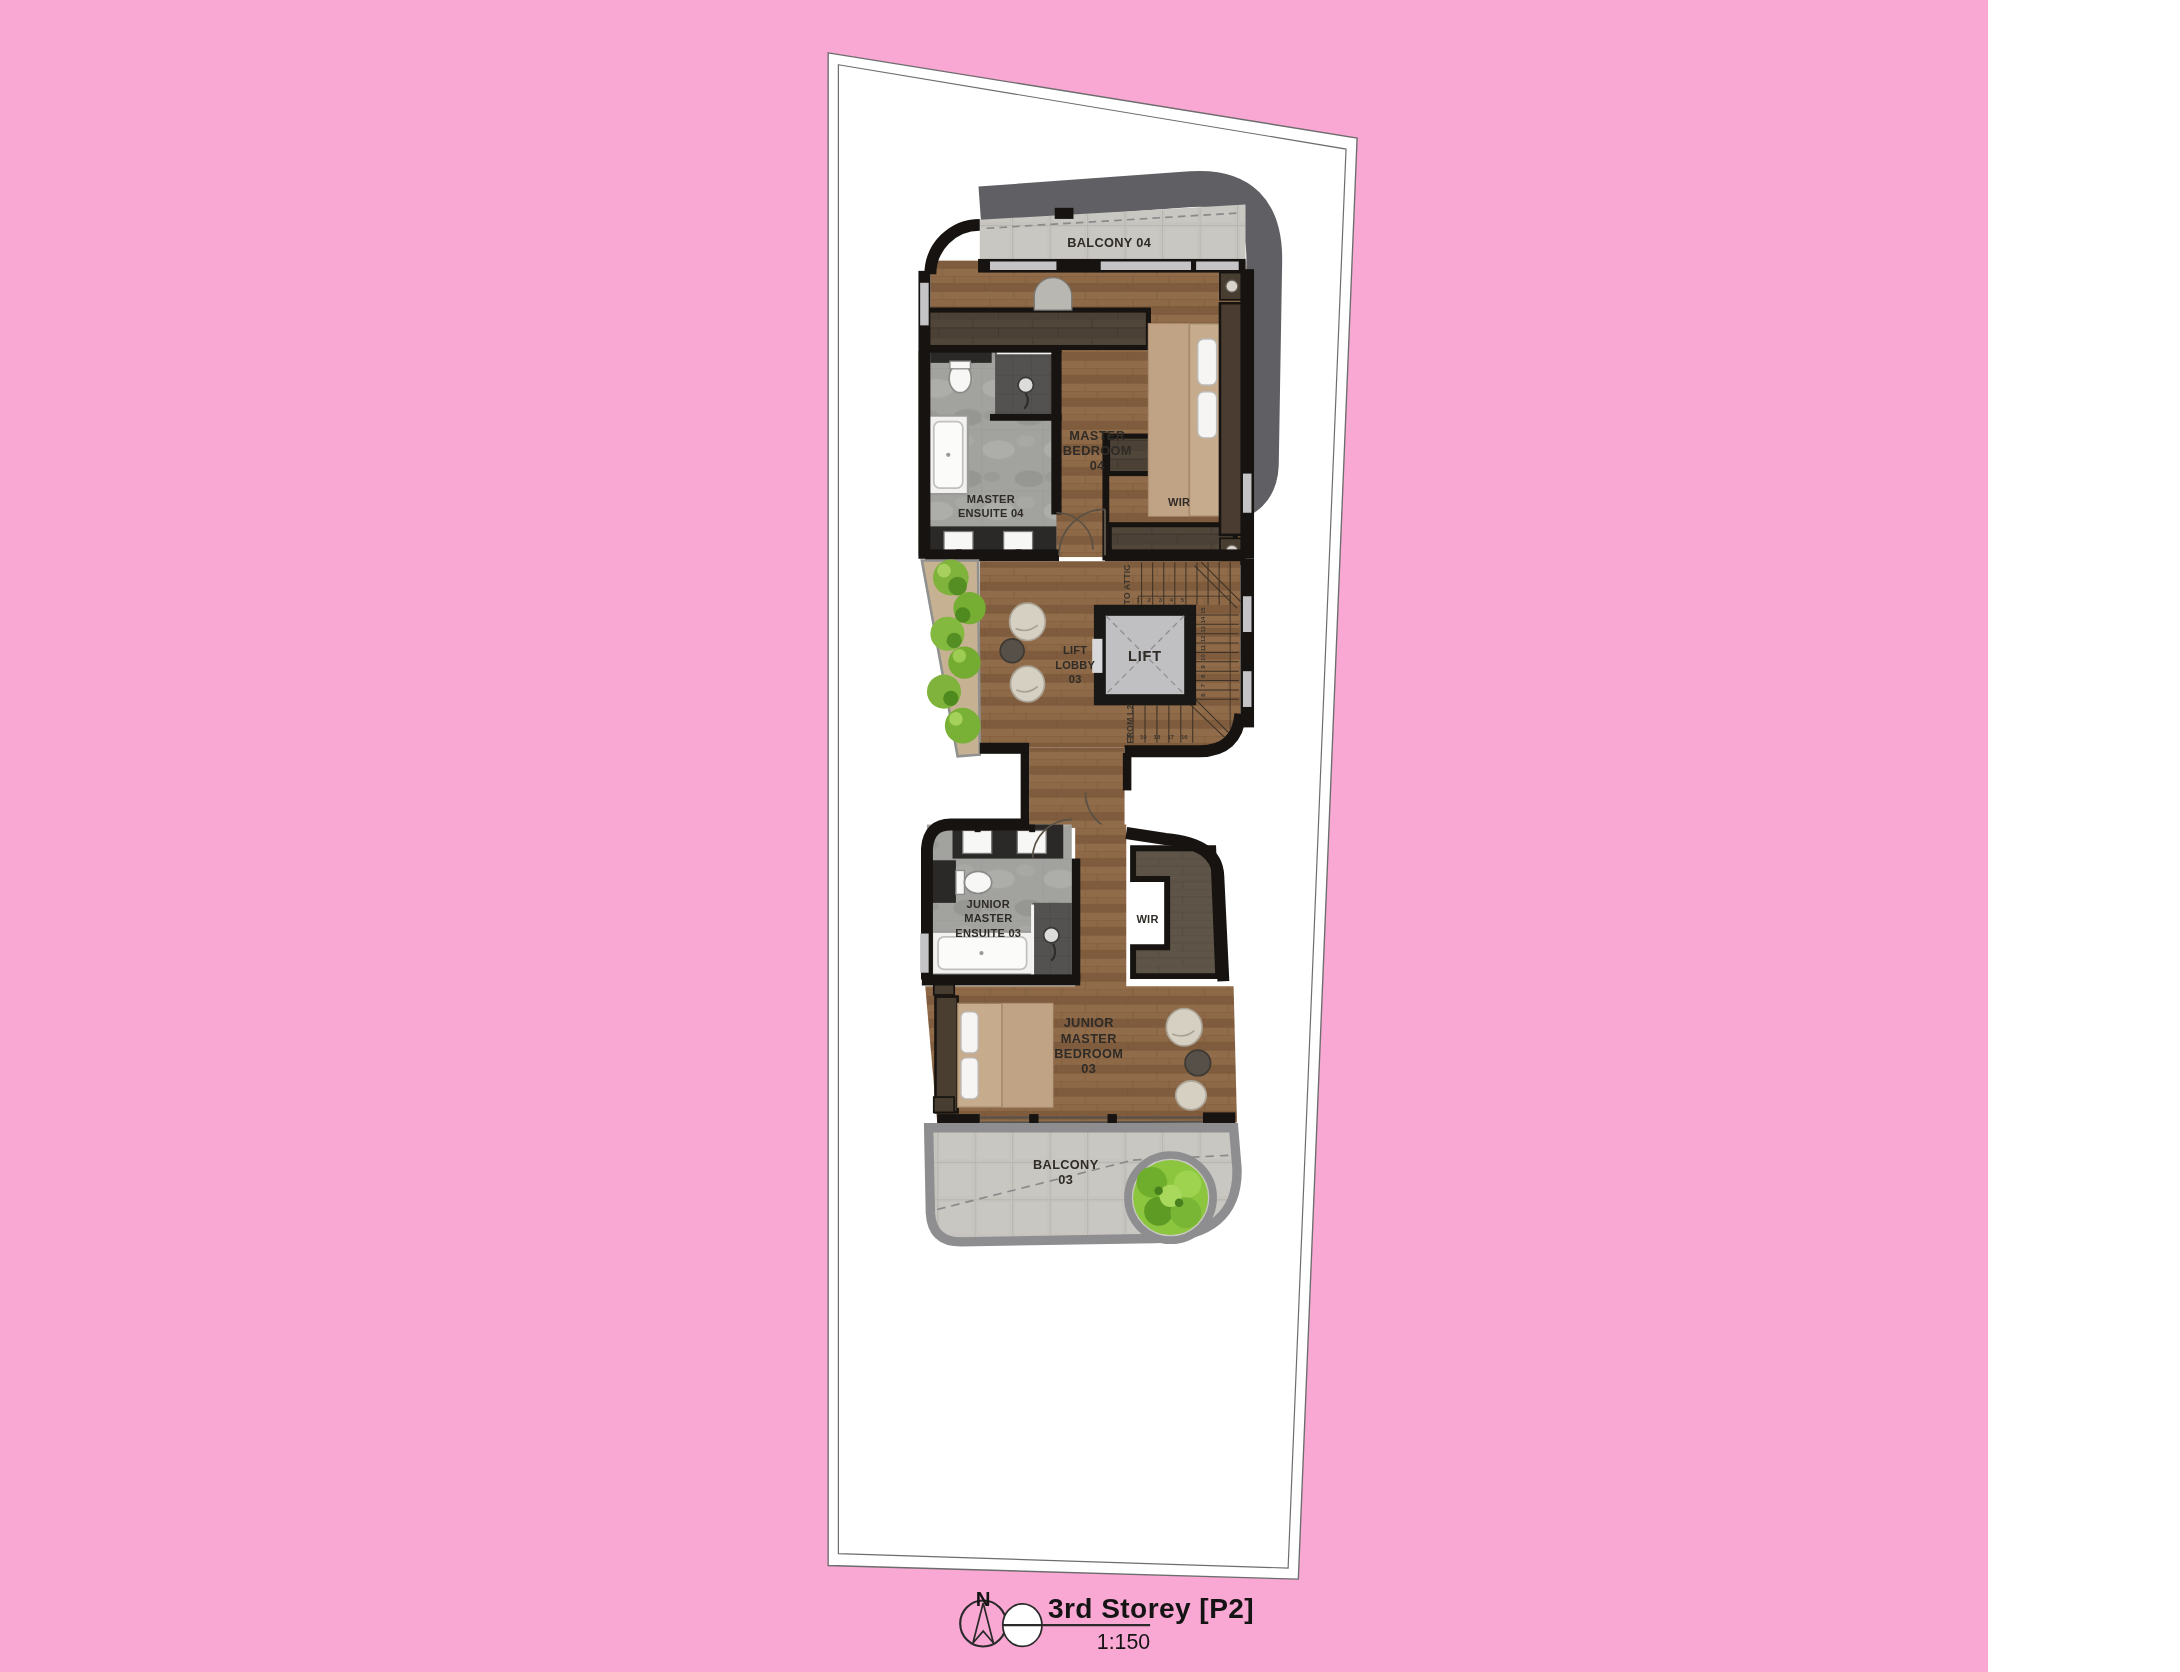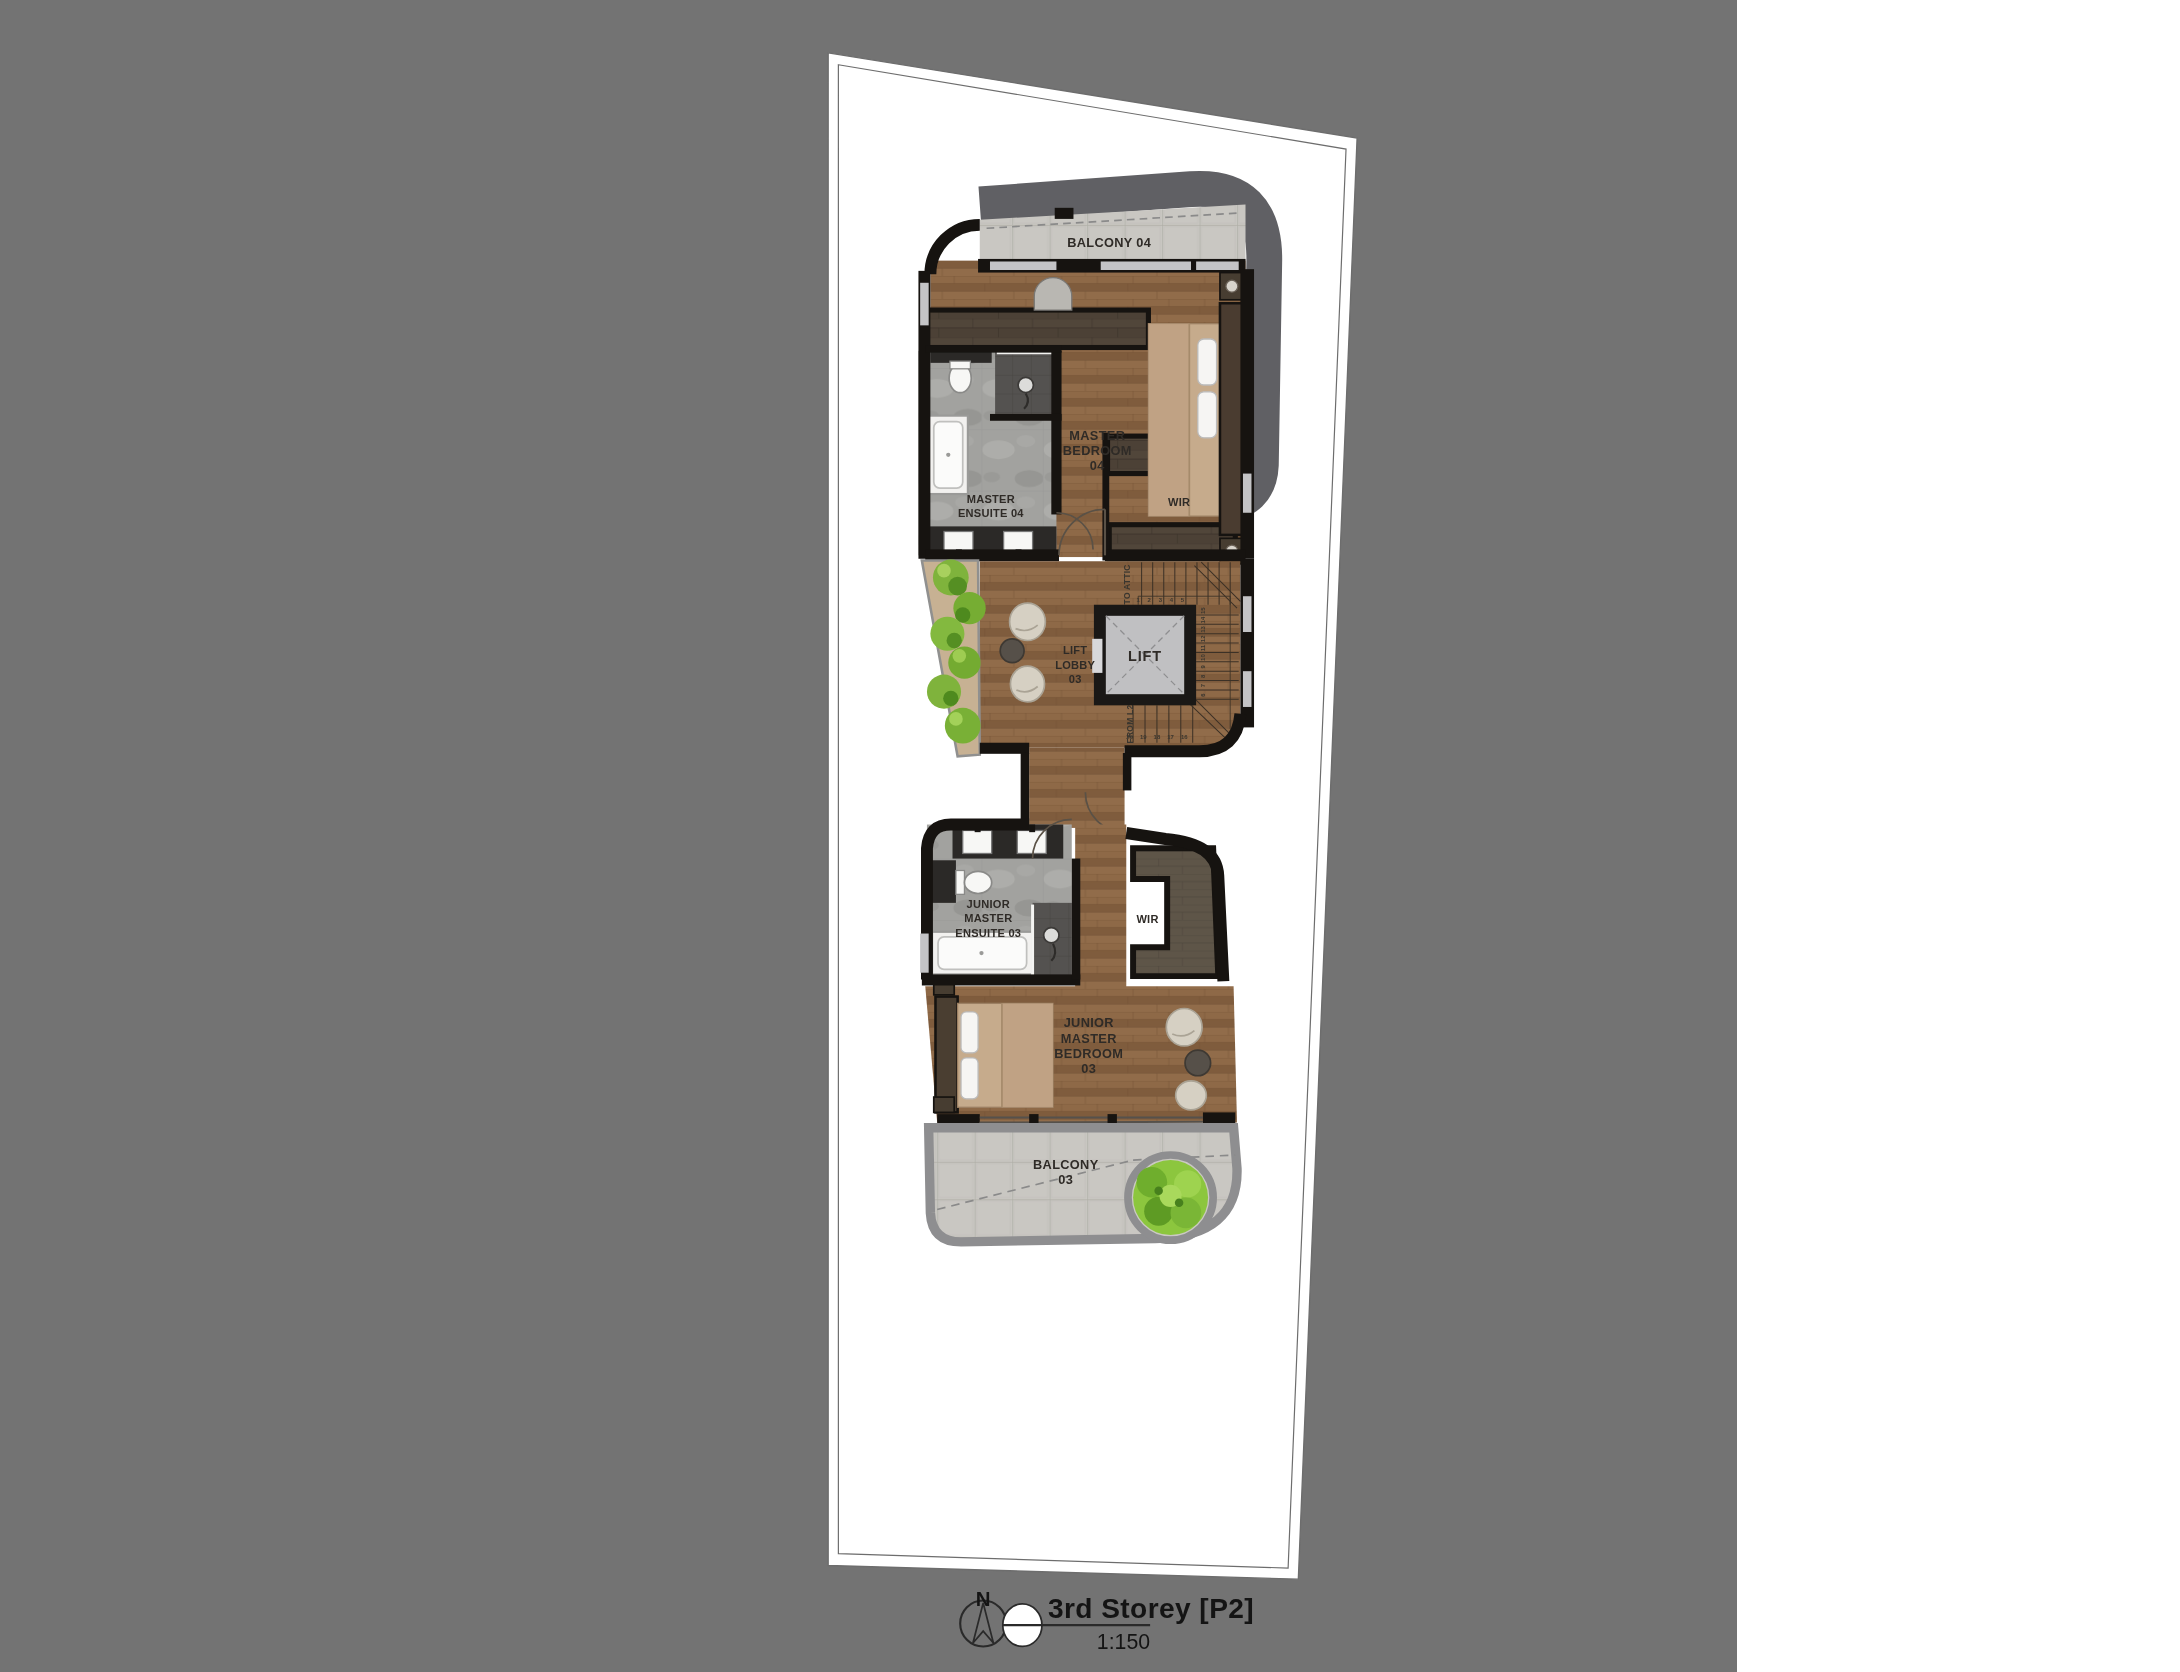--- a/index.html
+++ b/index.html
@@ -1,16 +1,16 @@
 <!DOCTYPE html>
 <html style="font-size:13.6px"><head>
 <meta charset="utf-8">
 <style>
   html,body{margin:0;padding:0;background:#ffffff;}
-  .stage{position:relative;width:1737px;height:1672px;background:#737373;overflow:hidden;}
+  .stage{position:relative;width:1988px;height:1672px;background:#f9a8d4;overflow:hidden;}
   svg{display:block;}
   text{font-family:"Liberation Sans","DejaVu Sans",sans-serif;}
   .lbl{font-weight:bold;font-size:15px;fill:#2f2b27;text-anchor:middle;letter-spacing:.4px;}
   .lbl-sm{font-weight:bold;font-size:13px;fill:#2f2b27;text-anchor:middle;letter-spacing:.3px;}
   .lbl-xs{font-weight:bold;font-size:10px;fill:#3a362f;text-anchor:middle;letter-spacing:.3px;}
   .num{font-weight:bold;font-size:7px;fill:#3a362f;text-anchor:middle;}
   .lift-lbl{font-weight:bold;font-size:17px;fill:#2f2b27;text-anchor:middle;letter-spacing:1px;}
   .sheet-title{font-weight:bold;font-size:33px;fill:#141414;letter-spacing:.5px;}
   .sheet-scale{font-size:25px;fill:#141414;text-anchor:end;}
   .north-n{font-weight:bold;font-size:24px;fill:#141414;text-anchor:middle;}

